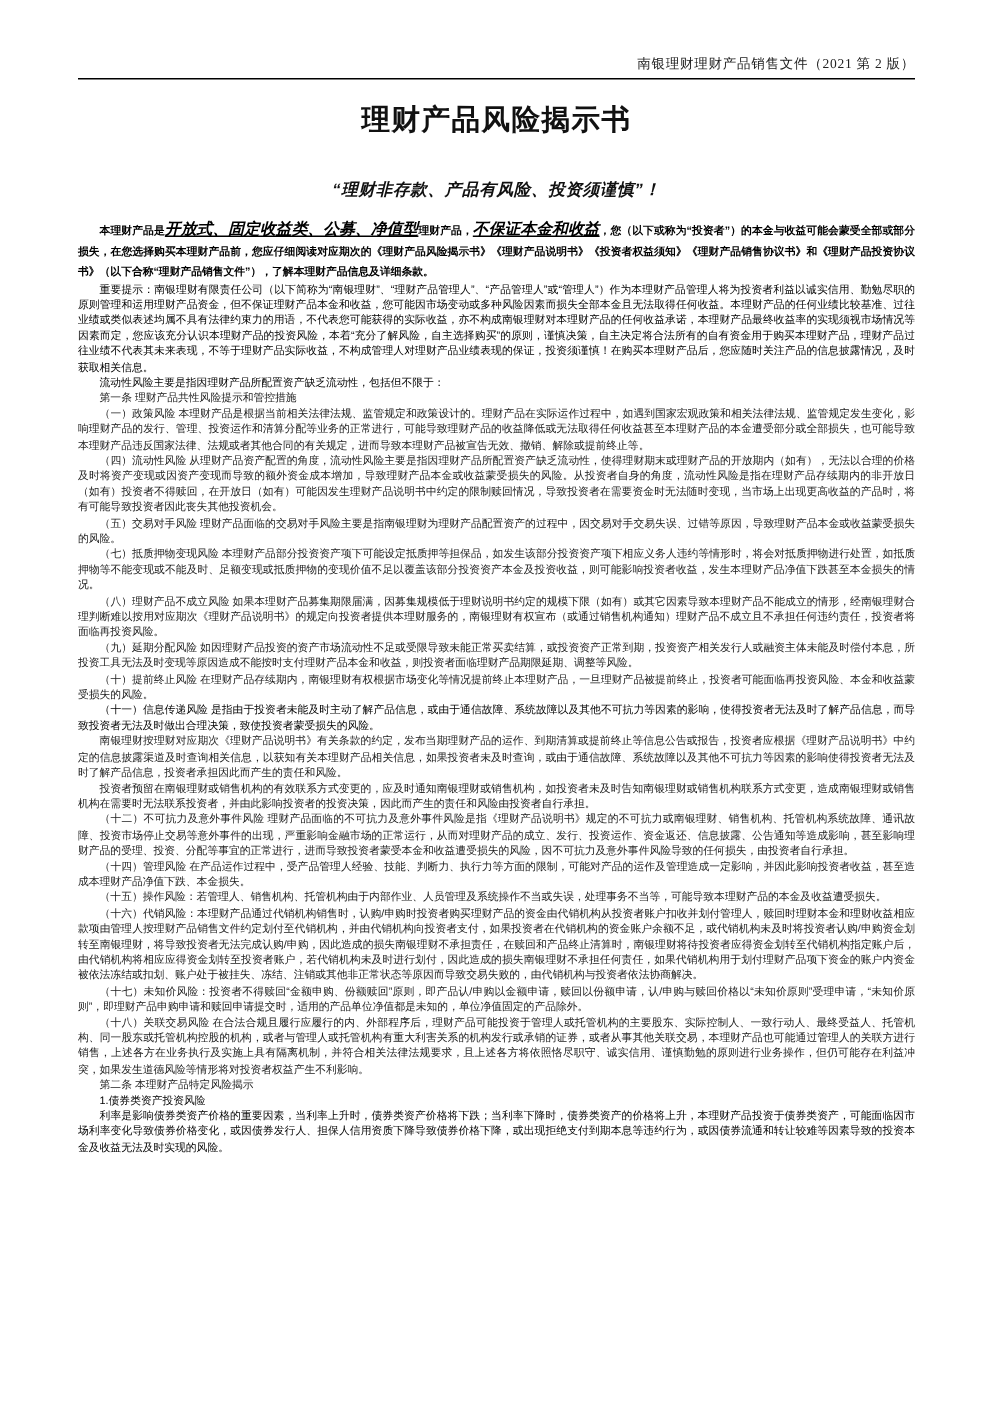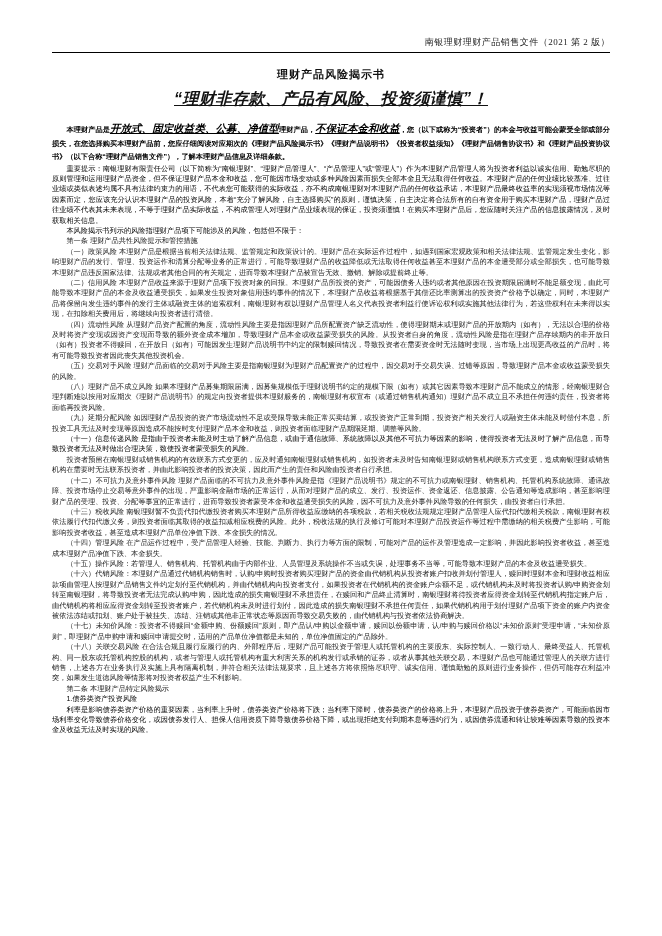--- a/index.html
+++ b/index.html
@@ -21,35 +21,34 @@
     color: #222;
     letter-spacing: 0.5px;
     padding-bottom: 3px;
   }
   .header-rule {
     border-bottom: 1.6px solid #000;
     height: 0;
     margin-bottom: 14px;
   }
   .title {
-    margin: 0 0 7px 0;
+    margin: 0 0 24px 0;
     text-align: center;
-    font-size: 11px;
+    font-size: 19px;
     font-weight: bold;
     letter-spacing: 1px;
   }
   .subtitle {
     text-align: center;
     margin-bottom: 12px;
   }
   .subtitle-inner {
-    font-size: 16px;
+    font-size: 11px;
     font-weight: bold;
     font-style: italic;
-    text-decoration: underline;
     letter-spacing: 0.5px;
   }
   .body-text { }
   .para {
     margin: 0;
     text-indent: 2em;
     text-align: justify;
     font-size: 7.2px;
     line-height: 10.4px;
     color: #1a1a1a;
@@ -71,32 +70,33 @@
     <span>南银理财理财产品销售文件（2021 第 2 版）</span>
   </div>
   <div class="header-rule"></div>
   <h1 class="title">理财产品风险揭示书</h1>
   <div class="subtitle">
     <span class="subtitle-inner">“理财非存款、产品有风险、投资须谨慎”！</span>
   </div>
   <div class="body-text">
       <p class="para lead"><span>本理财产品是</span><span class="em-big">开放式、固定收益类、公募、净值型</span><span>理财产品，</span><span class="em-big">不保证本金和收益</span><span>，您（以下或称为“投资者”）的本金与收益可能会蒙受全部或部分损失，在您选择购买本理财产品前，您应仔细阅读对应期次的《理财产品风险揭示书》《理财产品说明书》《投资者权益须知》《理财产品销售协议书》和《理财产品投资协议书》（以下合称“理财产品销售文件”），了解本理财产品信息及详细条款。</span></p>
       <p class="para bold">重要提示：南银理财有限责任公司（以下简称为“南银理财”、“理财产品管理人”、“产品管理人”或“管理人”）作为本理财产品管理人将为投资者利益以诚实信用、勤勉尽职的原则管理和运用理财产品资金，但不保证理财产品本金和收益，您可能因市场变动或多种风险因素而损失全部本金且无法取得任何收益。本理财产品的任何业绩比较基准、过往业绩或类似表述均属不具有法律约束力的用语，不代表您可能获得的实际收益，亦不构成南银理财对本理财产品的任何收益承诺，本理财产品最终收益率的实现须视市场情况等因素而定，您应该充分认识本理财产品的投资风险，本着“充分了解风险，自主选择购买”的原则，谨慎决策，自主决定将合法所有的自有资金用于购买本理财产品，理财产品过往业绩不代表其未来表现，不等于理财产品实际收益，不构成管理人对理财产品业绩表现的保证，投资须谨慎！在购买本理财产品后，您应随时关注产品的信息披露情况，及时获取相关信息。</p>
-      <p class="para bold">本风险揭示书列示的风险指理财产品项下可能涉及的风险，包括但不限于：</p>
+      <p class="para bold">流动性风险主要是指因理财产品所配置资产缺乏流动性，包括但不限于：</p>
       <p class="para normal">第一条 理财产品共性风险提示和管控措施</p>
       <p class="para normal">（一）政策风险 本理财产品是根据当前相关法律法规、监管规定和政策设计的。理财产品在实际运作过程中，如遇到国家宏观政策和相关法律法规、监管规定发生变化，影响理财产品的发行、管理、投资运作和清算分配等业务的正常进行，可能导致理财产品的收益降低或无法取得任何收益甚至本理财产品的本金遭受部分或全部损失，也可能导致本理财产品违反国家法律、法规或者其他合同的有关规定，进而导致本理财产品被宣告无效、撤销、解除或提前终止等。</p>
-      <p class="para normal">（二）信用风险 本理财产品收益来源于理财产品项下投资对象的回报。本理财产品所投资的资产，可能因债务人违约或者其他原因在投资期限届满时不能足额变现，由此可能导致本理财产品的本金及收益遭受损失，如果发生投资对象信用违约事件的情况下，本理财产品收益将根据基于其偿还比率测算出的投资资产价格予以确定，同时，本理财产品将保留向发生违约事件的发行主体或融资主体的追索权利，南银理财有权以理财产品管理人名义代表投资者利益行使诉讼权利或实施其他法律行为，若这些权利在未来得以实现，在扣除相关费用后，将继续向投资者进行清偿。</p>
       <p class="para normal">（四）流动性风险 从理财产品资产配置的角度，流动性风险主要是指因理财产品所配置资产缺乏流动性，使得理财期末或理财产品的开放期内（如有），无法以合理的价格及时将资产变现或因资产变现而导致的额外资金成本增加，导致理财产品本金或收益蒙受损失的风险。从投资者自身的角度，流动性风险是指在理财产品存续期内的非开放日（如有）投资者不得赎回，在开放日（如有）可能因发生理财产品说明书中约定的限制赎回情况，导致投资者在需要资金时无法随时变现，当市场上出现更高收益的产品时，将有可能导致投资者因此丧失其他投资机会。</p>
       <p class="para normal">（五）交易对手风险 理财产品面临的交易对手风险主要是指南银理财为理财产品配置资产的过程中，因交易对手交易失误、过错等原因，导致理财产品本金或收益蒙受损失的风险。</p>
+      <p class="para normal">（七）抵质押物变现风险 本理财产品部分投资资产项下可能设定抵质押等担保品，如发生该部分投资资产项下相应义务人违约等情形时，将会对抵质押物进行处置，如抵质押物等不能变现或不能及时、足额变现或抵质押物的变现价值不足以覆盖该部分投资资产本金及投资收益，则可能影响投资者收益，发生本理财产品净值下跌甚至本金损失的情况。</p>
       <p class="para normal">（八）理财产品不成立风险 如果本理财产品募集期限届满，因募集规模低于理财说明书约定的规模下限（如有）或其它因素导致本理财产品不能成立的情形，经南银理财合理判断难以按用对应期次《理财产品说明书》的规定向投资者提供本理财服务的，南银理财有权宣布（或通过销售机构通知）理财产品不成立且不承担任何违约责任，投资者将面临再投资风险。</p>
       <p class="para normal">（九）延期分配风险 如因理财产品投资的资产市场流动性不足或受限导致未能正常买卖结算，或投资资产正常到期，投资资产相关发行人或融资主体未能及时偿付本息，所投资工具无法及时变现等原因造成不能按时支付理财产品本金和收益，则投资者面临理财产品期限延期、调整等风险。</p>
+      <p class="para normal">（十）提前终止风险 在理财产品存续期内，南银理财有权根据市场变化等情况提前终止本理财产品，一旦理财产品被提前终止，投资者可能面临再投资风险、本金和收益蒙受损失的风险。</p>
       <p class="para bold">（十一）信息传递风险 是指由于投资者未能及时主动了解产品信息，或由于通信故障、系统故障以及其他不可抗力等因素的影响，使得投资者无法及时了解产品信息，而导致投资者无法及时做出合理决策，致使投资者蒙受损失的风险。</p>
+      <p class="para normal">南银理财按理财对应期次《理财产品说明书》有关条款的约定，发布当期理财产品的运作、到期清算或提前终止等信息公告或报告，投资者应根据《理财产品说明书》中约定的信息披露渠道及时查询相关信息，以获知有关本理财产品相关信息，如果投资者未及时查询，或由于通信故障、系统故障以及其他不可抗力等因素的影响使得投资者无法及时了解产品信息，投资者承担因此而产生的责任和风险。</p>
       <p class="para normal">投资者预留在南银理财或销售机构的有效联系方式变更的，应及时通知南银理财或销售机构，如投资者未及时告知南银理财或销售机构联系方式变更，造成南银理财或销售机构在需要时无法联系投资者，并由此影响投资者的投资决策，因此而产生的责任和风险由投资者自行承担。</p>
       <p class="para normal">（十二）不可抗力及意外事件风险 理财产品面临的不可抗力及意外事件风险是指《理财产品说明书》规定的不可抗力或南银理财、销售机构、托管机构系统故障、通讯故障、投资市场停止交易等意外事件的出现，严重影响金融市场的正常运行，从而对理财产品的成立、发行、投资运作、资金返还、信息披露、公告通知等造成影响，甚至影响理财产品的受理、投资、分配等事宜的正常进行，进而导致投资者蒙受本金和收益遭受损失的风险，因不可抗力及意外事件风险导致的任何损失，由投资者自行承担。</p>
-      <p class="para normal">（十三）税收风险 南银理财暂不负责代扣代缴投资者购买本理财产品所得收益应缴纳的各项税款，若相关税收法规规定理财产品管理人应代扣代缴相关税款，南银理财有权依法履行代扣代缴义务，则投资者面临其取得的收益扣减相应税费的风险。此外，税收法规的执行及修订可能对本理财产品投资运作等过程中需缴纳的相关税费产生影响，可能影响投资者收益，甚至造成本理财产品单位净值下跌、本金损失的情况。</p>
       <p class="para normal">（十四）管理风险 在产品运作过程中，受产品管理人经验、技能、判断力、执行力等方面的限制，可能对产品的运作及管理造成一定影响，并因此影响投资者收益，甚至造成本理财产品净值下跌、本金损失。</p>
       <p class="para normal">（十五）操作风险：若管理人、销售机构、托管机构由于内部作业、人员管理及系统操作不当或失误，处理事务不当等，可能导致本理财产品的本金及收益遭受损失。</p>
       <p class="para normal">（十六）代销风险：本理财产品通过代销机构销售时，认购/申购时投资者购买理财产品的资金由代销机构从投资者账户扣收并划付管理人，赎回时理财本金和理财收益相应款项由管理人按理财产品销售文件约定划付至代销机构，并由代销机构向投资者支付，如果投资者在代销机构的资金账户余额不足，或代销机构未及时将投资者认购/申购资金划转至南银理财，将导致投资者无法完成认购/申购，因此造成的损失南银理财不承担责任，在赎回和产品终止清算时，南银理财将待投资者应得资金划转至代销机构指定账户后，由代销机构将相应应得资金划转至投资者账户，若代销机构未及时进行划付，因此造成的损失南银理财不承担任何责任，如果代销机构用于划付理财产品项下资金的账户内资金被依法冻结或扣划、账户处于被挂失、冻结、注销或其他非正常状态等原因而导致交易失败的，由代销机构与投资者依法协商解决。</p>
       <p class="para normal">（十七）未知价风险：投资者不得赎回“金额申购、份额赎回”原则，即产品认/申购以金额申请，赎回以份额申请，认/申购与赎回价格以“未知价原则”受理申请，“未知价原则”，即理财产品申购申请和赎回申请提交时，适用的产品单位净值都是未知的，单位净值固定的产品除外。</p>
       <p class="para normal">（十八）关联交易风险 在合法合规且履行应履行的内、外部程序后，理财产品可能投资于管理人或托管机构的主要股东、实际控制人、一致行动人、最终受益人、托管机构、同一股东或托管机构控股的机构，或者与管理人或托管机构有重大利害关系的机构发行或承销的证券，或者从事其他关联交易，本理财产品也可能通过管理人的关联方进行销售，上述各方在业务执行及实施上具有隔离机制，并符合相关法律法规要求，且上述各方将依照恪尽职守、诚实信用、谨慎勤勉的原则进行业务操作，但仍可能存在利益冲突，如果发生道德风险等情形将对投资者权益产生不利影响。</p>
       <p class="para normal">第二条 本理财产品特定风险揭示</p>
       <p class="para bold">1.债券类资产投资风险</p>
       <p class="para bold">利率是影响债券类资产价格的重要因素，当利率上升时，债券类资产价格将下跌；当利率下降时，债券类资产的价格将上升，本理财产品投资于债券类资产，可能面临因市场利率变化导致债券价格变化，或因债券发行人、担保人信用资质下降导致债券价格下降，或出现拒绝支付到期本息等违约行为，或因债券流通和转让较难等因素导致的投资本金及收益无法及时实现的风险。</p>
     </div>
 </div>

